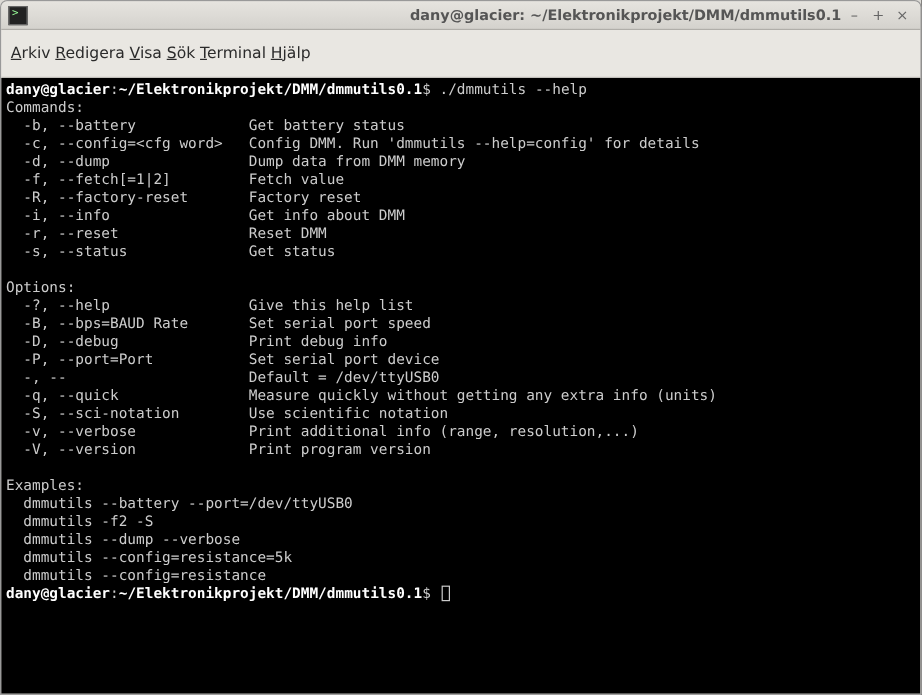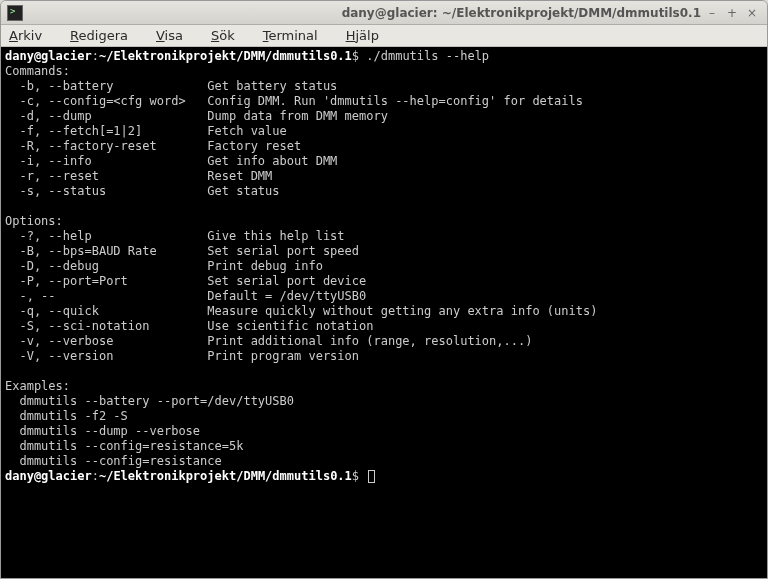--- a/index.html
+++ b/index.html
@@ -31,27 +31,27 @@
   .titlebar .winbtn {
     width: 18px; height: 16px;
     margin-left: 2px;
     text-align: center;
     color: #666;
     line-height: 16px;
     font-size: 12px;
     cursor: pointer;
   }
   .menubar {
-    height: 22px;
+    height: 40px;
     background: #e9e7e2;
     display: flex;
     align-items: center;
     padding: 0 8px;
     border-bottom: 1px solid #c0beb9;
-    gap: 28px;
+    gap: 4px;
   }
   .menuitem {
     color: #2b2b2b;
     cursor: pointer;
     font-size: 13px;
   }
   .menuitem u { text-decoration: underline; }
   .terminal {
     background: #000000;
     color: #ccc;

